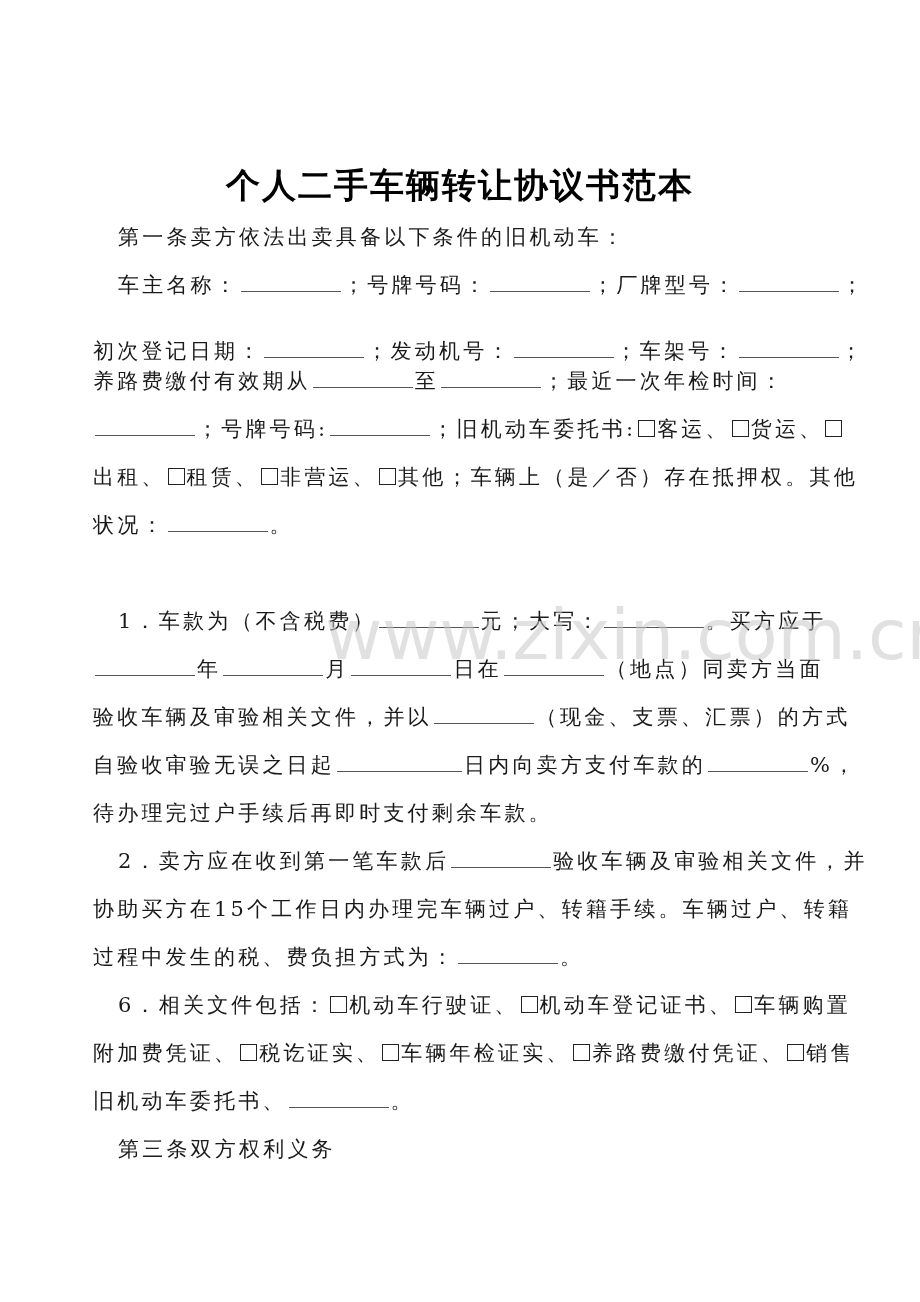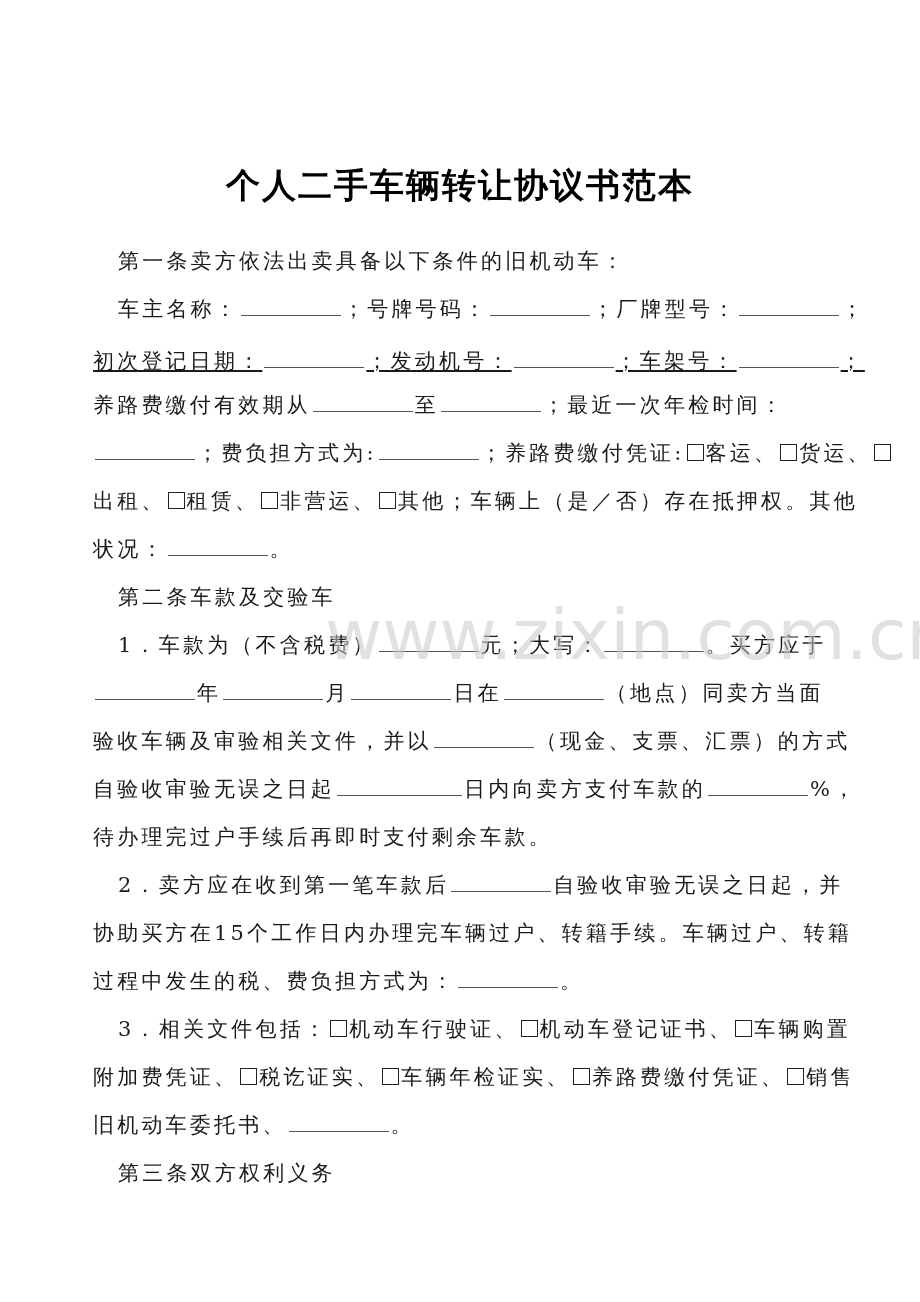--- a/index.html
+++ b/index.html
@@ -34,21 +34,20 @@
       font-family: "DejaVu Sans", "Liberation Sans", sans-serif;
     }
     .line {
       position: absolute;
       left: 93px;
       width: 740px;
       font-size: 21px;
       line-height: 30px;
       letter-spacing: 3.2px;
       white-space: nowrap;
-      margin-top: 24px;
     }
     .indent { left: 118px; width: 715px; }
     .blank {
       display: inline-block;
       border-bottom: 1px solid #555;
       height: 20px;
       vertical-align: baseline;
       margin: 0 2px;
     }
     .b100 { width: 100px; }
@@ -79,72 +78,71 @@
 <div class="page">
 
   <div class="title">个人二手车辆转让协议书范本</div>
 
   <div class="line indent" style="top:222px;">第一条卖方依法出卖具备以下条件的旧机动车：</div>
 
   <div class="line indent" style="top:270px;">
     <span>车主名称：</span><span class="blank b100"></span><span>；号牌号码：</span><span class="blank b100"></span><span>；厂牌型号：</span><span class="blank b100"></span><span>；</span>
   </div>
 
-  <div class="line" style="top:322px;text-decoration:underline;">
+  <div class="line" style="top:336px;">
     <span>初次登记日期：</span><span class="blank b100"></span><span>；发动机号：</span><span class="blank b100"></span><span>；车架号：</span><span class="blank b100"></span><span>；</span>
   </div>
 
   <div class="line" style="top:366px;">
     <span>养路费缴付有效期从</span><span class="blank b100"></span><span>至</span><span class="blank b100"></span><span>；最近一次年检时间：</span>
   </div>
 
   <div class="line" style="top:414px;">
-    <span class="blank b100"></span><span>；费负担方式为:</span><span class="blank b100"></span><span>；养路费缴付凭证:</span><span class="box"></span><span>客运</span><span>、</span><span class="box"></span><span>货运</span><span>、</span><span class="box"></span>
+    <span class="blank b100"></span><span>；号牌号码:</span><span class="blank b100"></span><span>；旧机动车委托书:</span><span class="box"></span><span>客运</span><span>、</span><span class="box"></span><span>货运</span><span>、</span><span class="box"></span>
   </div>
 
   <div class="line" style="top:510px;">
     <span>状况：</span><span class="blank b100"></span><span>。</span>
   </div>
 
   <div class="line" style="top:462px;">
     <span>出租</span><span>、</span><span class="box"></span><span>租赁</span><span>、</span><span class="box"></span><span>非营运</span><span>、</span><span class="box"></span><span>其他</span><span>；车辆上（是／否）存在抵押权。其他</span>
   </div>
 
-  <div class="line indent" style="top:558px;">第二条车款及交验车</div>
 
   <div class="line indent" style="top:606px;">
     <span>1．车款为（不含税费）</span><span class="blank b100"></span><span>元；大写：</span><span class="blank b100"></span><span>。买方应于</span>
   </div>
 
   <div class="line" style="top:654px;">
     <span class="blank b100"></span><span>年</span><span class="blank b100"></span><span>月</span><span class="blank b100"></span><span>日在</span><span class="blank b100"></span><span>（地点）同卖方当面</span>
   </div>
 
   <div class="line" style="top:750px;">
     <span>自验收审验无误之日起</span><span class="blank b125"></span><span>日内向卖方支付车款的</span><span class="blank b100"></span><span>%，</span>
   </div>
 
   <div class="line" style="top:702px;">
     <span>验收车辆及审验相关文件，并以</span><span class="blank b100"></span><span>（现金、支票、汇票）的方式</span>
   </div>
 
   <div class="line" style="top:798px;">待办理完过户手续后再即时支付剩余车款。</div>
 
   <div class="line indent" style="top:846px;">
-    <span>2．卖方应在收到第一笔车款后</span><span class="blank b100"></span><span>自验收审验无误之日起，并</span>
+    <span>2．卖方应在收到第一笔车款后</span><span class="blank b100"></span><span>验收车辆及审验相关文件，并</span>
   </div>
 
   <div class="line" style="top:894px;text-align:right;">协助买方在15个工作日内办理完车辆过户、转籍手续。车辆过户、转籍</div>
 
   <div class="line" style="top:942px;">
     <span>过程中发生的税、费负担方式为：</span><span class="blank b100"></span><span>。</span>
   </div>
 
   <div class="line indent" style="top:990px;">
-    <span>3．相关文件包括：</span><span class="box"></span><span>机动车行驶证</span><span>、</span><span class="box"></span><span>机动车登记证书</span><span>、</span><span class="box"></span><span>车辆购置</span>
+    <span>6．相关文件包括：</span><span class="box"></span><span>机动车行驶证</span><span>、</span><span class="box"></span><span>机动车登记证书</span><span>、</span><span class="box"></span><span>车辆购置</span>
   </div>
 
   <div class="line" style="top:1038px;">
     <span>附加费凭证</span><span>、</span><span class="box"></span><span>税讫证实</span><span>、</span><span class="box"></span><span>车辆年检证实</span><span>、</span><span class="box"></span><span>养路费缴付凭证</span><span>、</span><span class="box"></span><span>销售</span>
   </div>
 
   <div class="line indent" style="top:1134px;">第三条双方权利义务</div>
 
   <div class="line" style="top:1086px;">
     <span>旧机动车委托书</span><span>、</span><span class="blank b100"></span><span>。</span>

